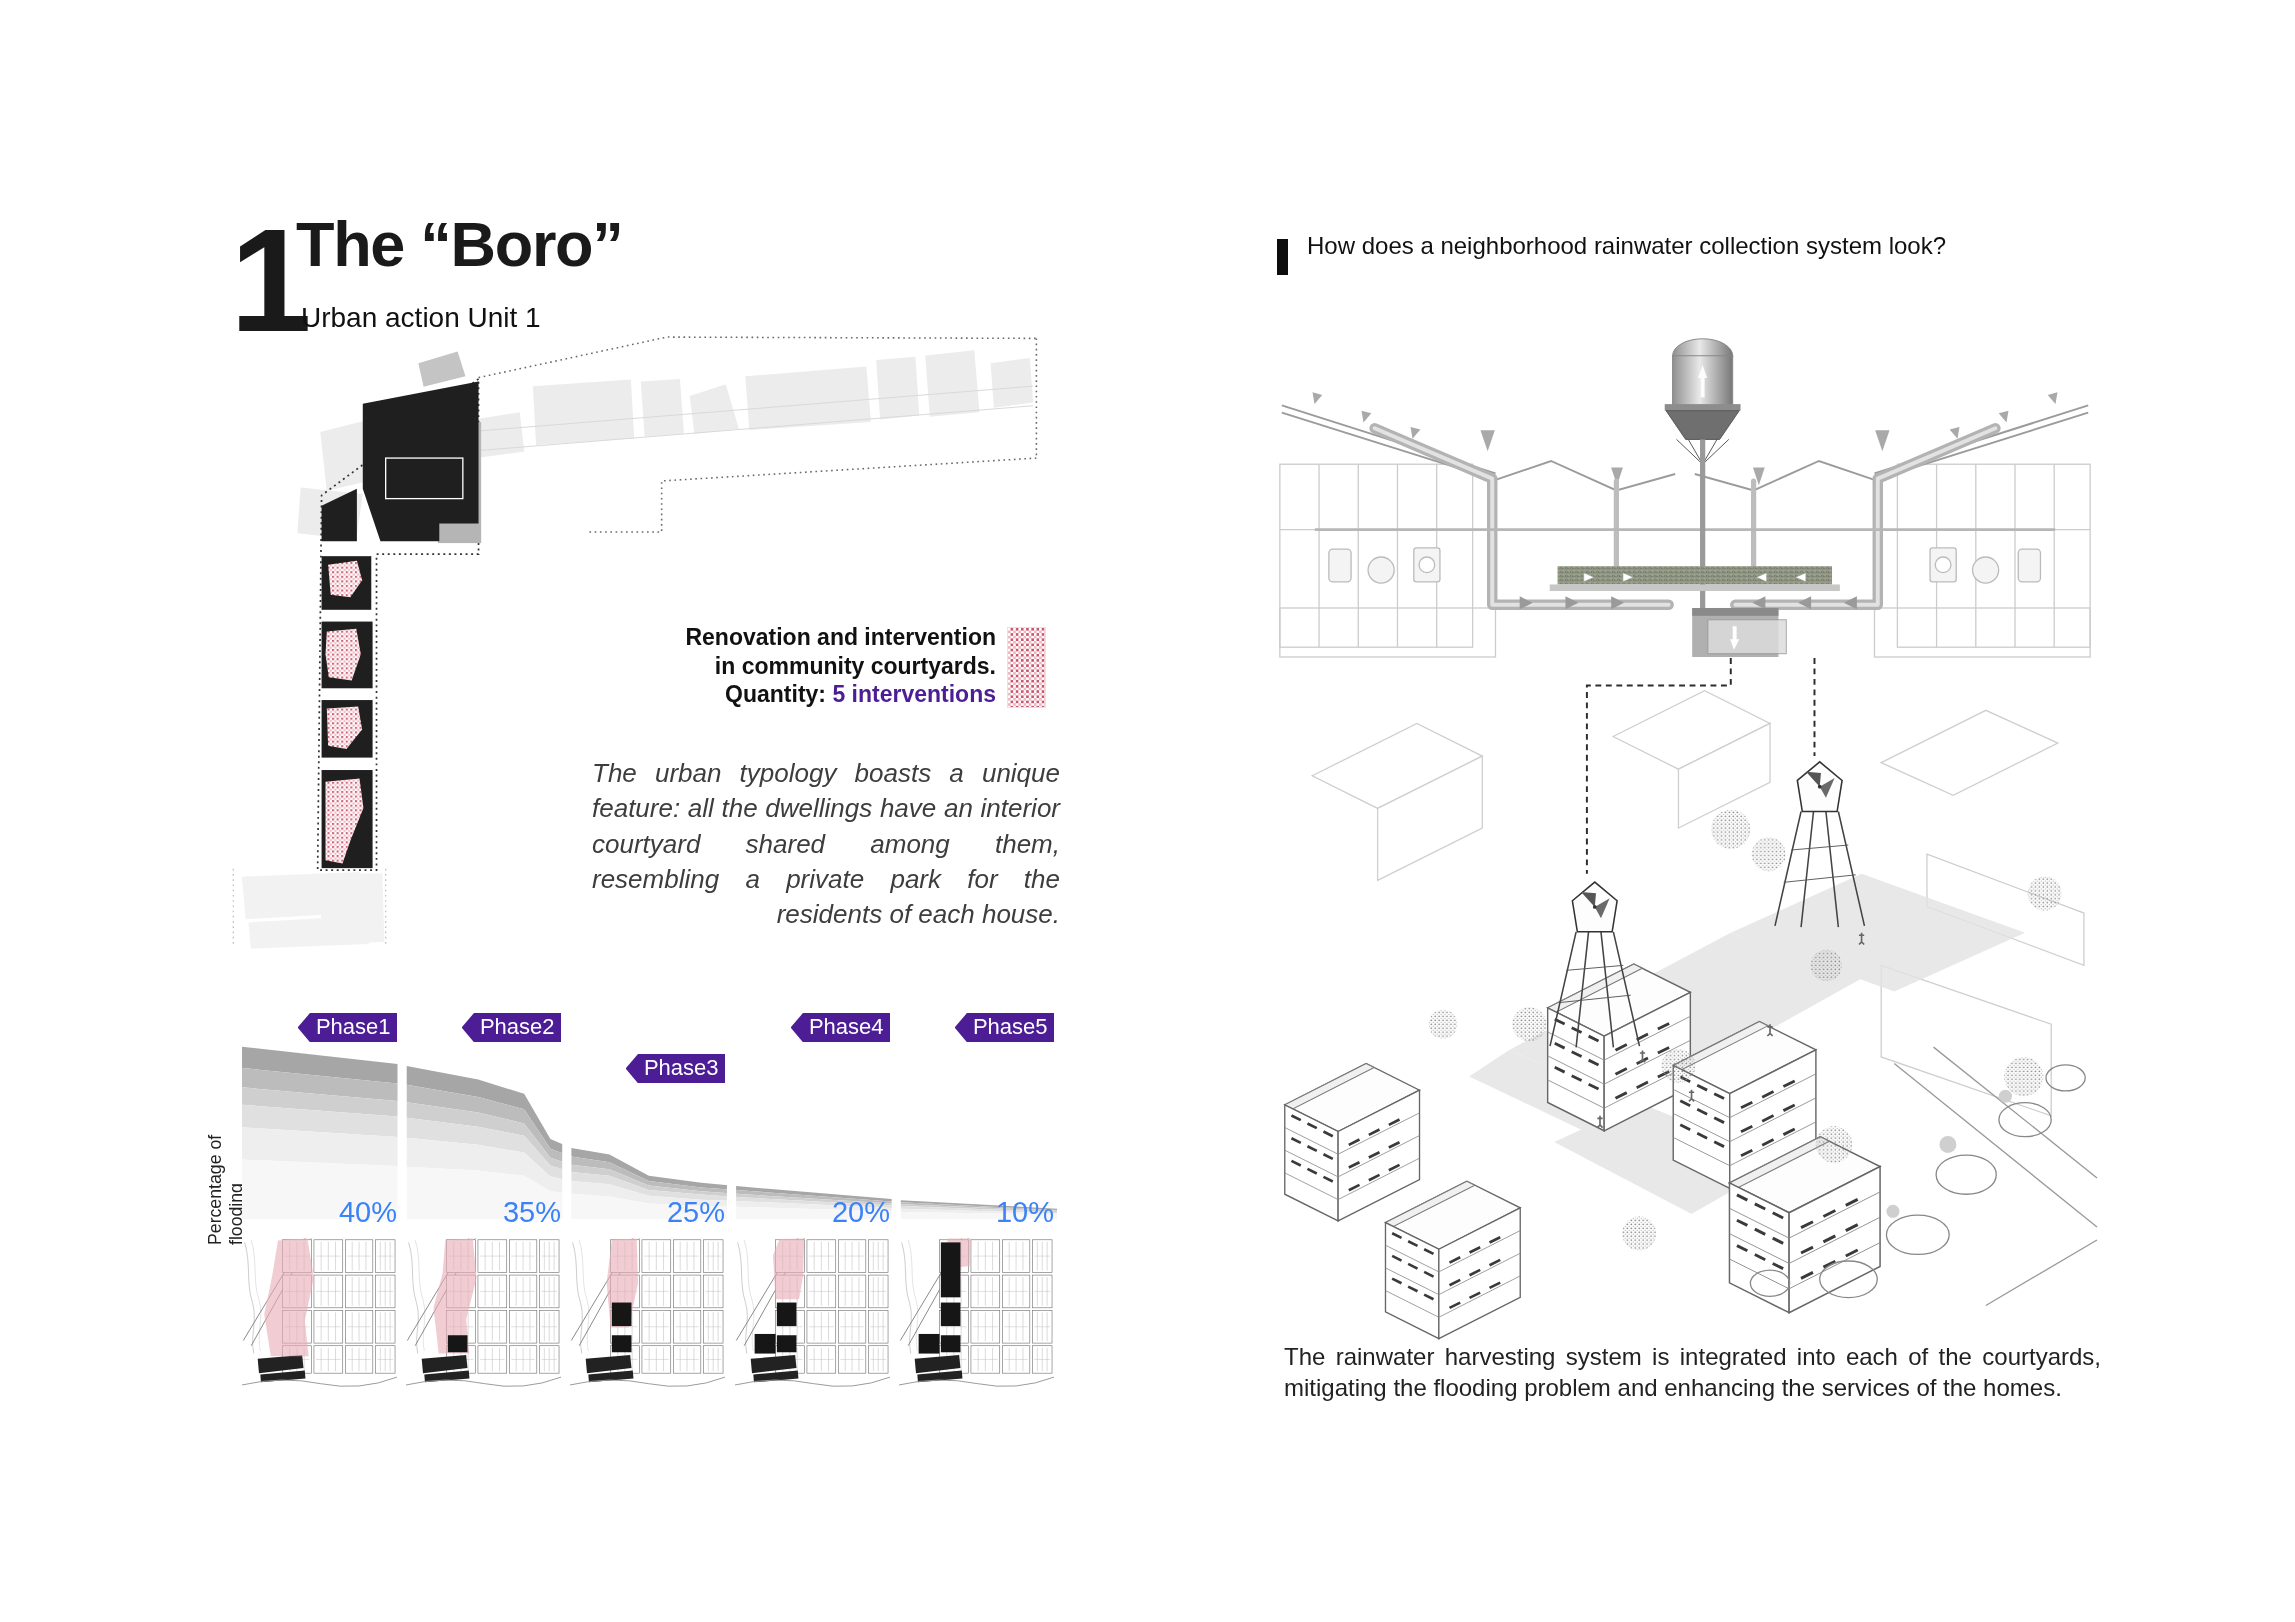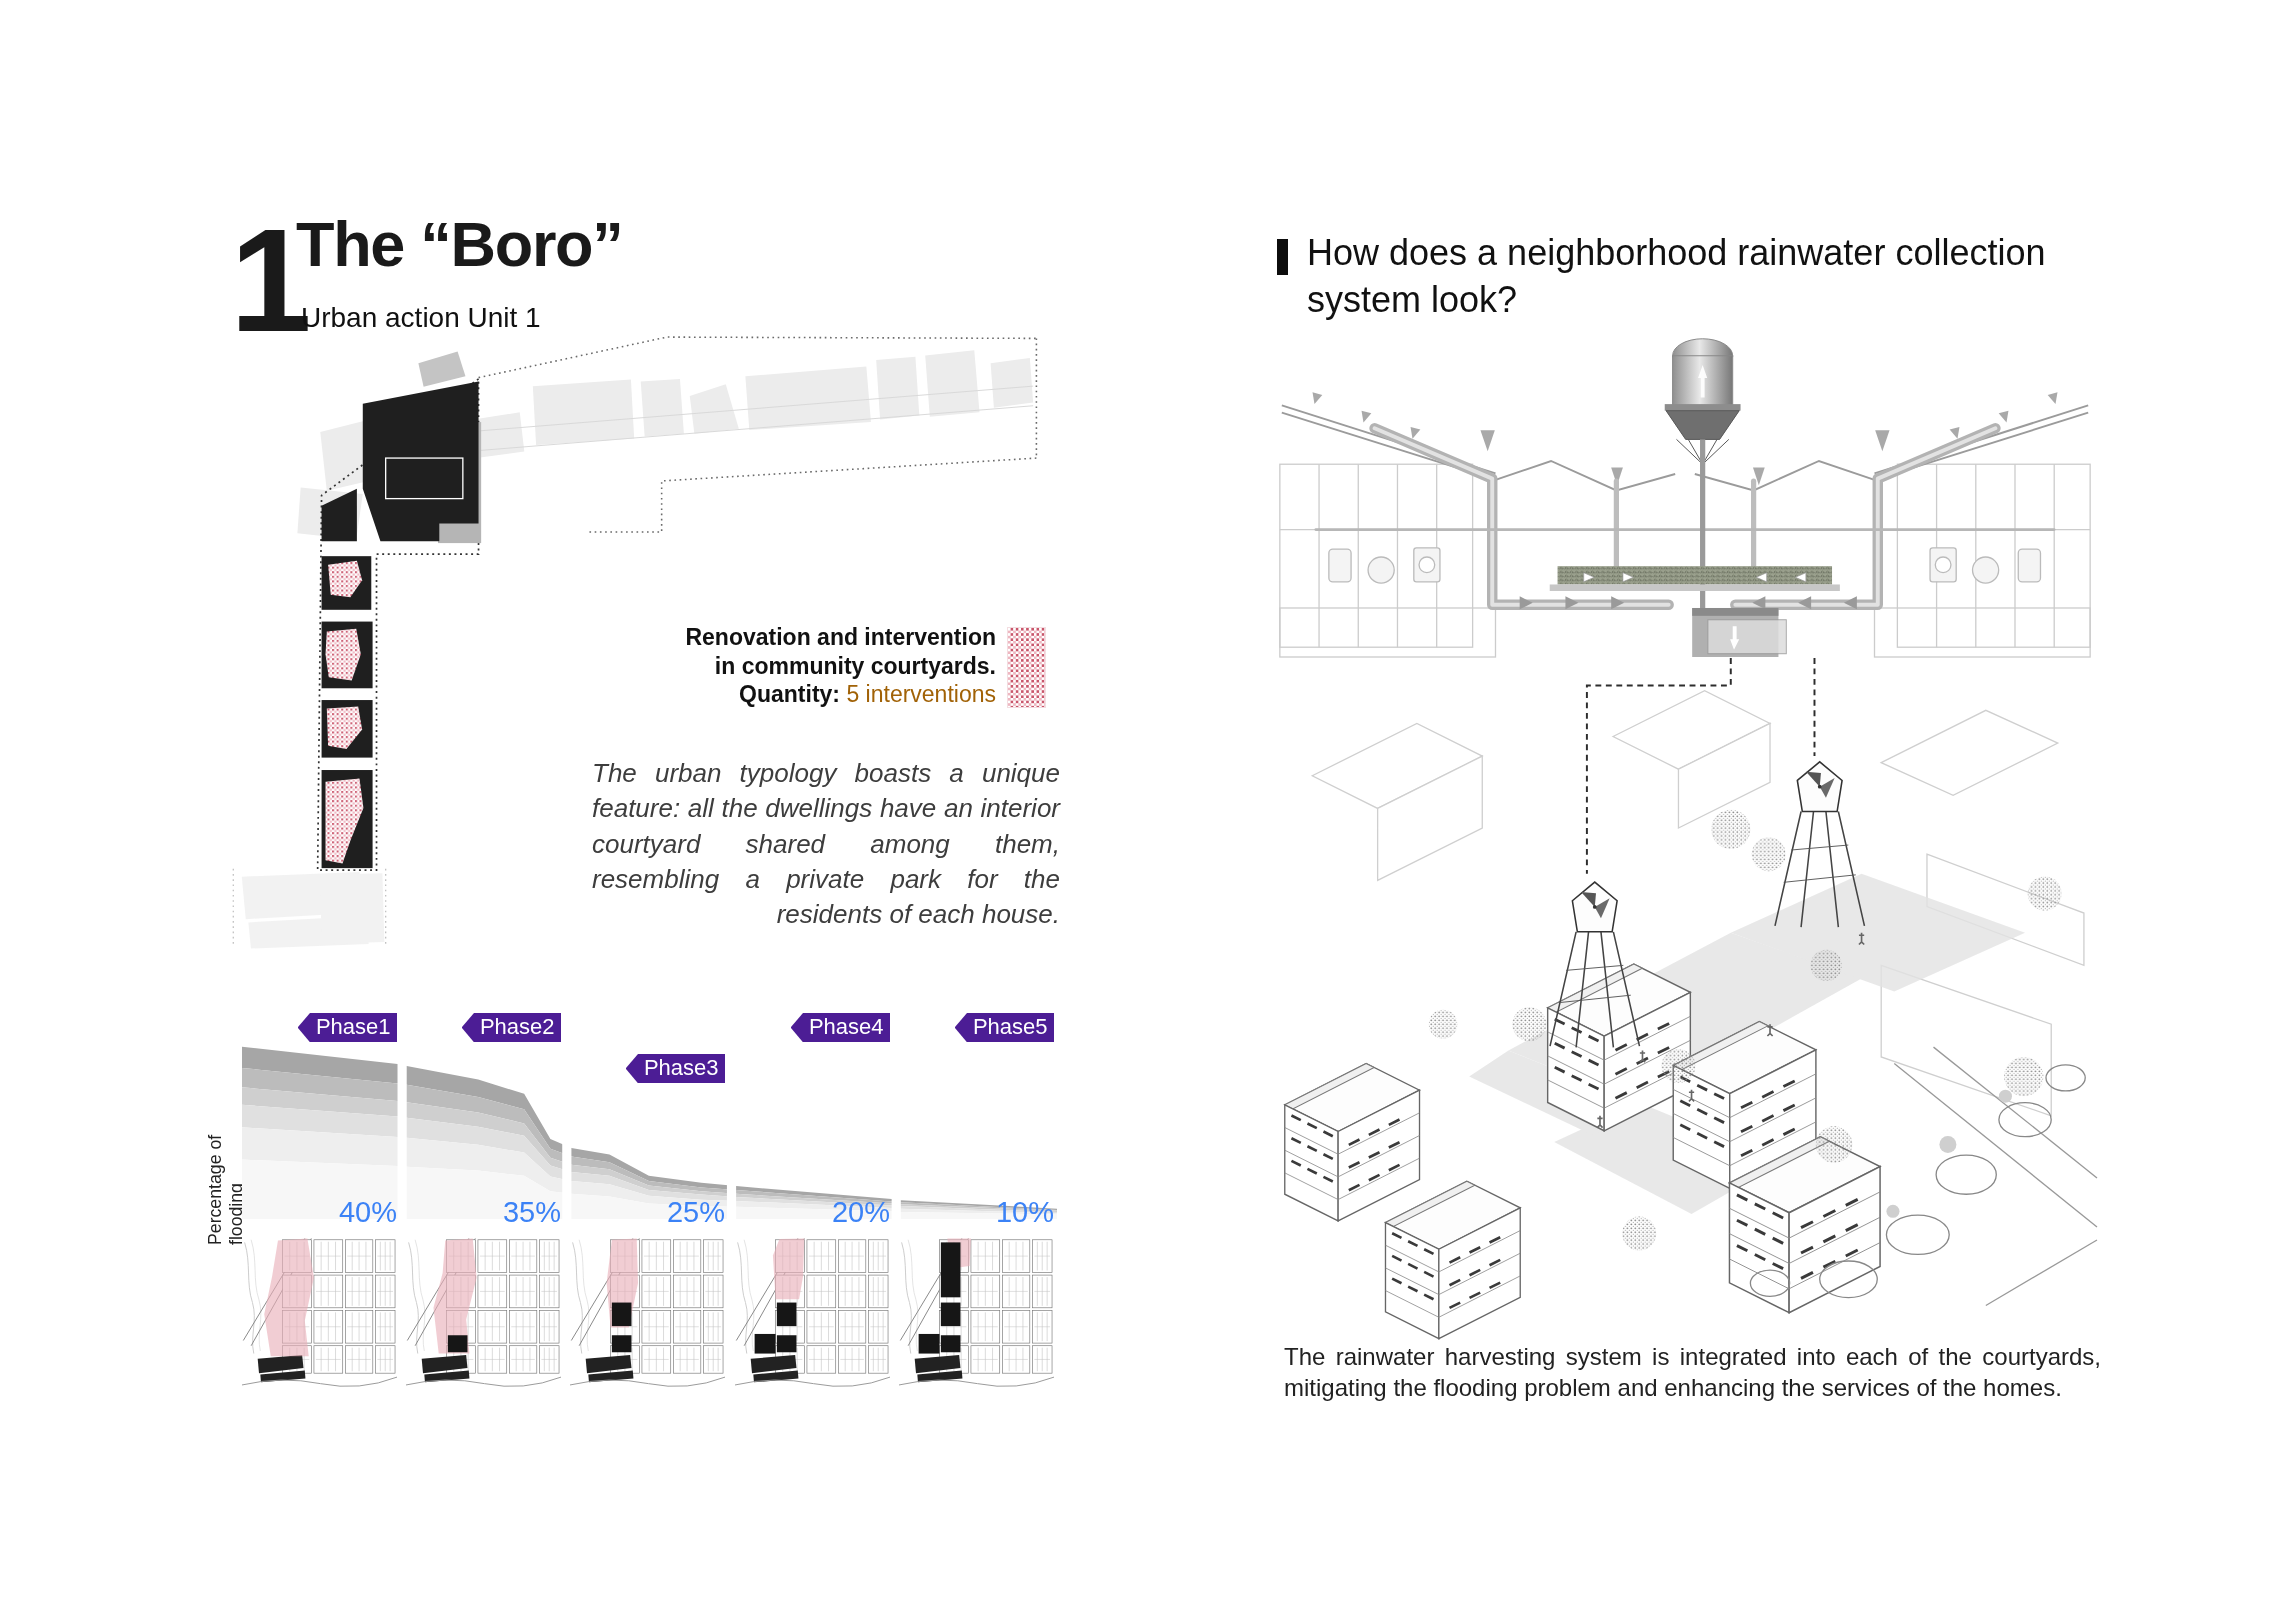--- a/index.html
+++ b/index.html
@@ -11,42 +11,42 @@
   .unit-title{position:absolute;left:296px;top:208px;font-size:63px;font-weight:800;letter-spacing:-1.3px;white-space:nowrap}
   .unit-subtitle{position:absolute;left:301px;top:302px;font-size:28px;color:#111}
 
   .challenge{position:absolute;left:594px;top:220px;width:484px;font-size:21.6px;line-height:1.34;color:#151515}
   .challenge b{font-weight:700}
   .challenge .it{font-style:italic;color:#5a5a5a}
 
   
   .legend{position:absolute;left:662px;top:623px;width:334px;text-align:right;
           font-size:23px;line-height:1.24;font-weight:700;color:#111}
-  .legend .qv{font-weight:400;color:#a16207}
+  .legend .qv{font-weight:700;color:#4c1d95}
   .swatch{position:absolute;left:1008px;top:628px;width:37px;height:79px;
           background:conic-gradient(#c9566b 25%,#ffffff 0 50%,#eeb6c0 0 75%,#ffffff 0) 0 0/5.2px 5.2px;
           outline:0.7px solid #f3dde1}
 
   .typology{position:absolute;left:592px;top:730px;width:468px;font-size:26px;font-style:italic;
             color:#3d3d3d;line-height:1.36;text-align:justify;text-align-last:right}
 
   
   .flood{position:absolute;left:242px;top:1013px;width:815px;height:380px}
   .slot{position:absolute;width:155px;text-align:right}
   .tag{display:inline-block;background:#4c1d95;color:#fff;font-size:22px;line-height:1;
        padding:3.3px 6.5px 3.9px 18.3px;clip-path:polygon(12.4px 0,100% 0,100% 100%,12.4px 100%,0 50%)}
   .pct{font-size:29px;font-weight:400;color:#3b82f6}
   .ylab{position:absolute;left:205px;top:1081px;height:164px;font-size:17.7px;color:#222;
         writing-mode:vertical-rl;transform:rotate(180deg)}
   .maps-tile{position:absolute;top:224px;width:155px;height:154px}
   .maps-tile svg{display:block}
 
   
   .rq-marker{position:absolute;left:1277px;top:239px;width:11px;height:36px;background:#0d0d0d}
-  .rq{position:absolute;left:1307px;top:230px;width:753px;font-size:36px;line-height:1.3;font-weight:500;color:#111}
+  .rq{position:absolute;left:1307px;top:230px;width:753px;font-size:24px;line-height:1.3;font-weight:500;color:#111}
   .caption{position:absolute;left:1284px;top:1317px;width:817px;font-size:24px;line-height:1.3;
            color:#222;text-align:justify}
 
   .abs{position:absolute}
   svg{overflow:visible}
 </style>
 </head>
 <body>
 
 <div class="page">

